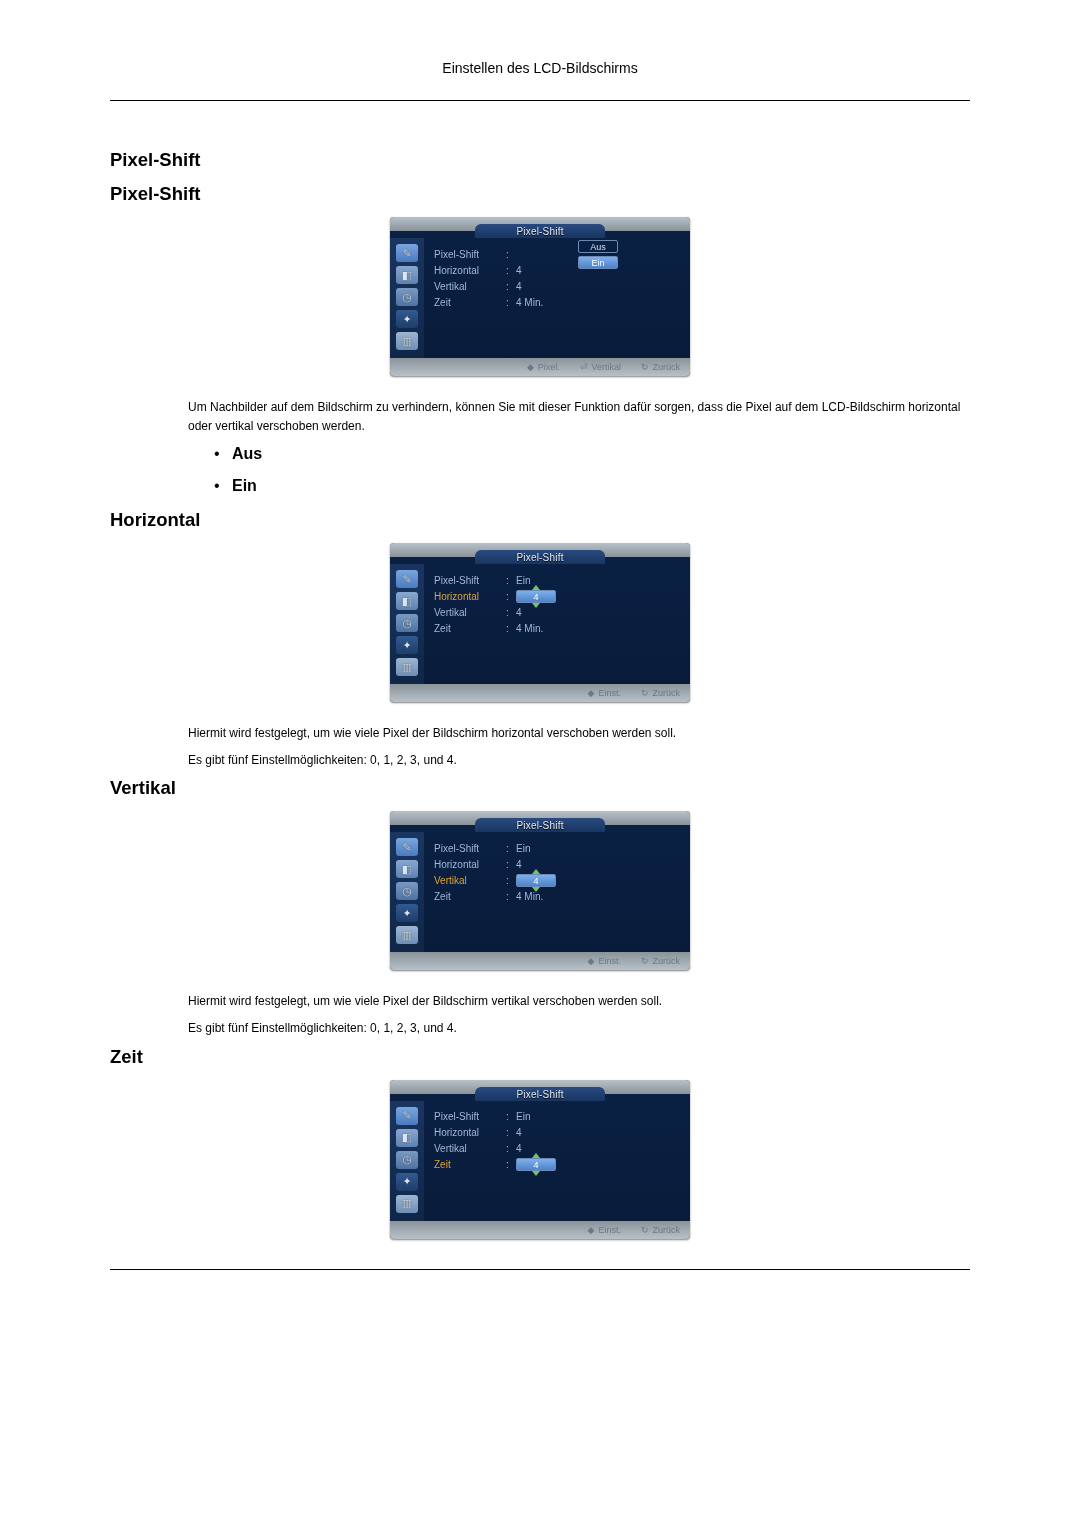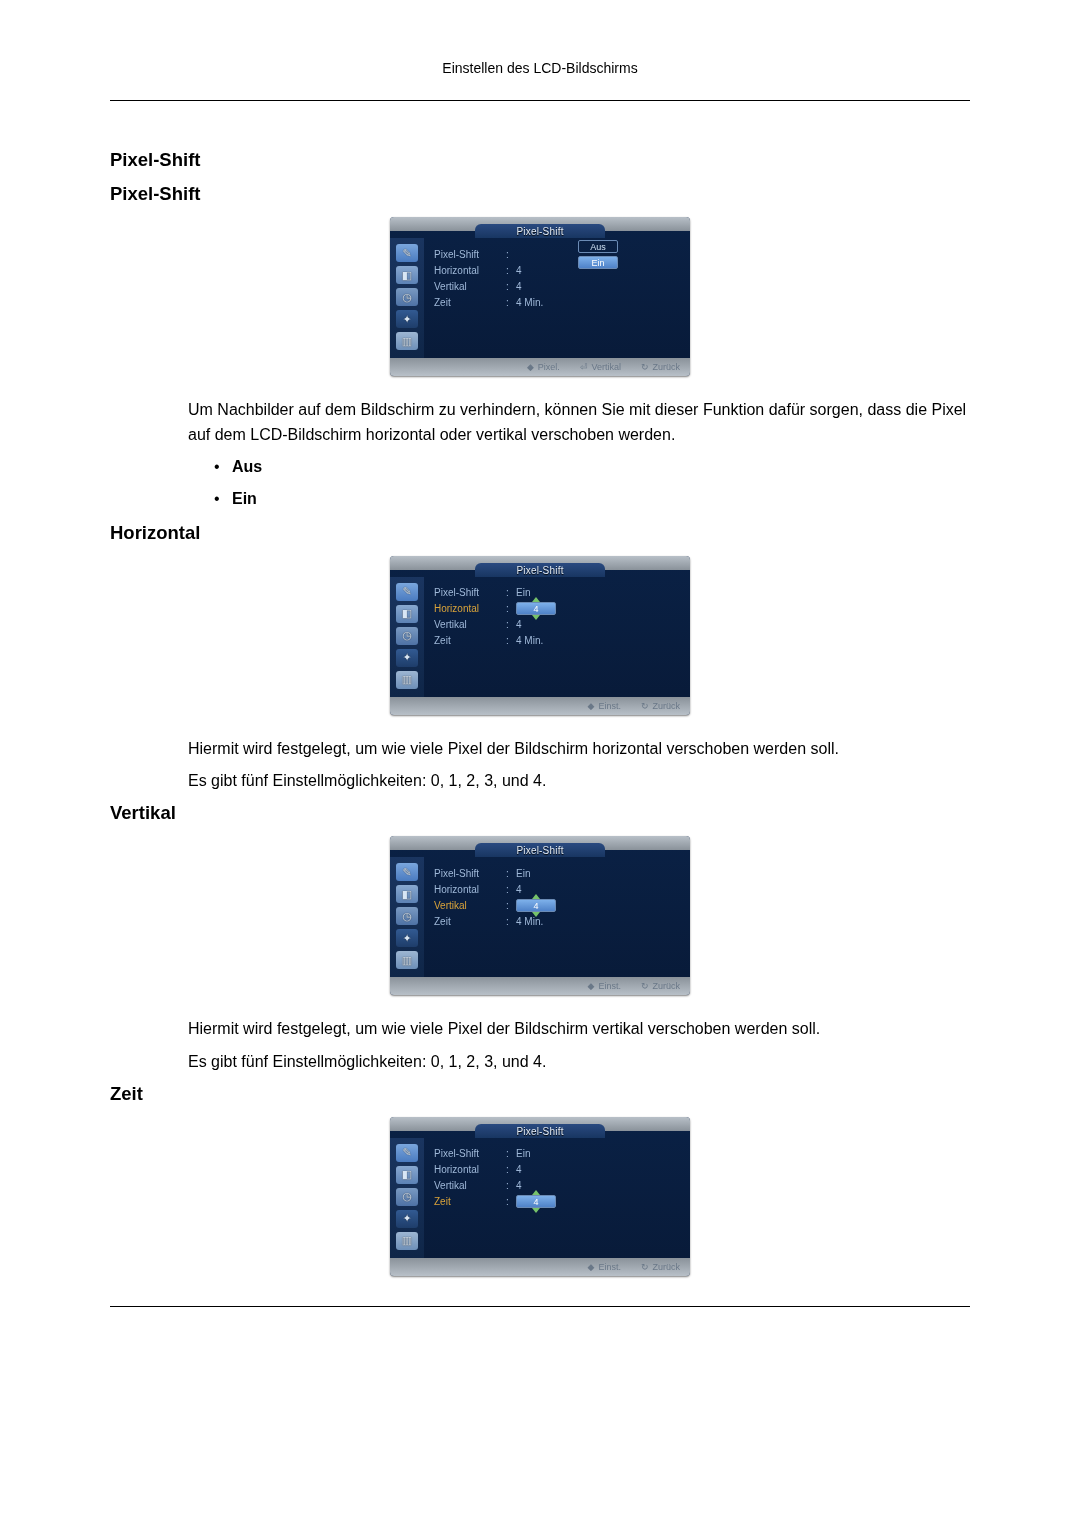--- a/index.html
+++ b/index.html
@@ -131,21 +131,21 @@
     justify-content: flex-end;
     gap: 20px;
     padding: 0 10px;
     font-size: 9px;
     color: #3a4656;
     color:#5a6a7e;
     color:#4e5c6e;
   }
   .osd-footer .fl { display:flex; align-items:center; gap:4px; color:#6a7888; }
   .body-text {
-    font-size: 16px;
+    font-size: 12px;
     line-height: 1.55;
     margin: 8px 0 8px 78px;
   }
   .bullets {
     margin: 10px 0 4px 104px;
     font-size: 16px;
   }
   .bullets li {
     list-style: none;
     margin-bottom: 14px;

